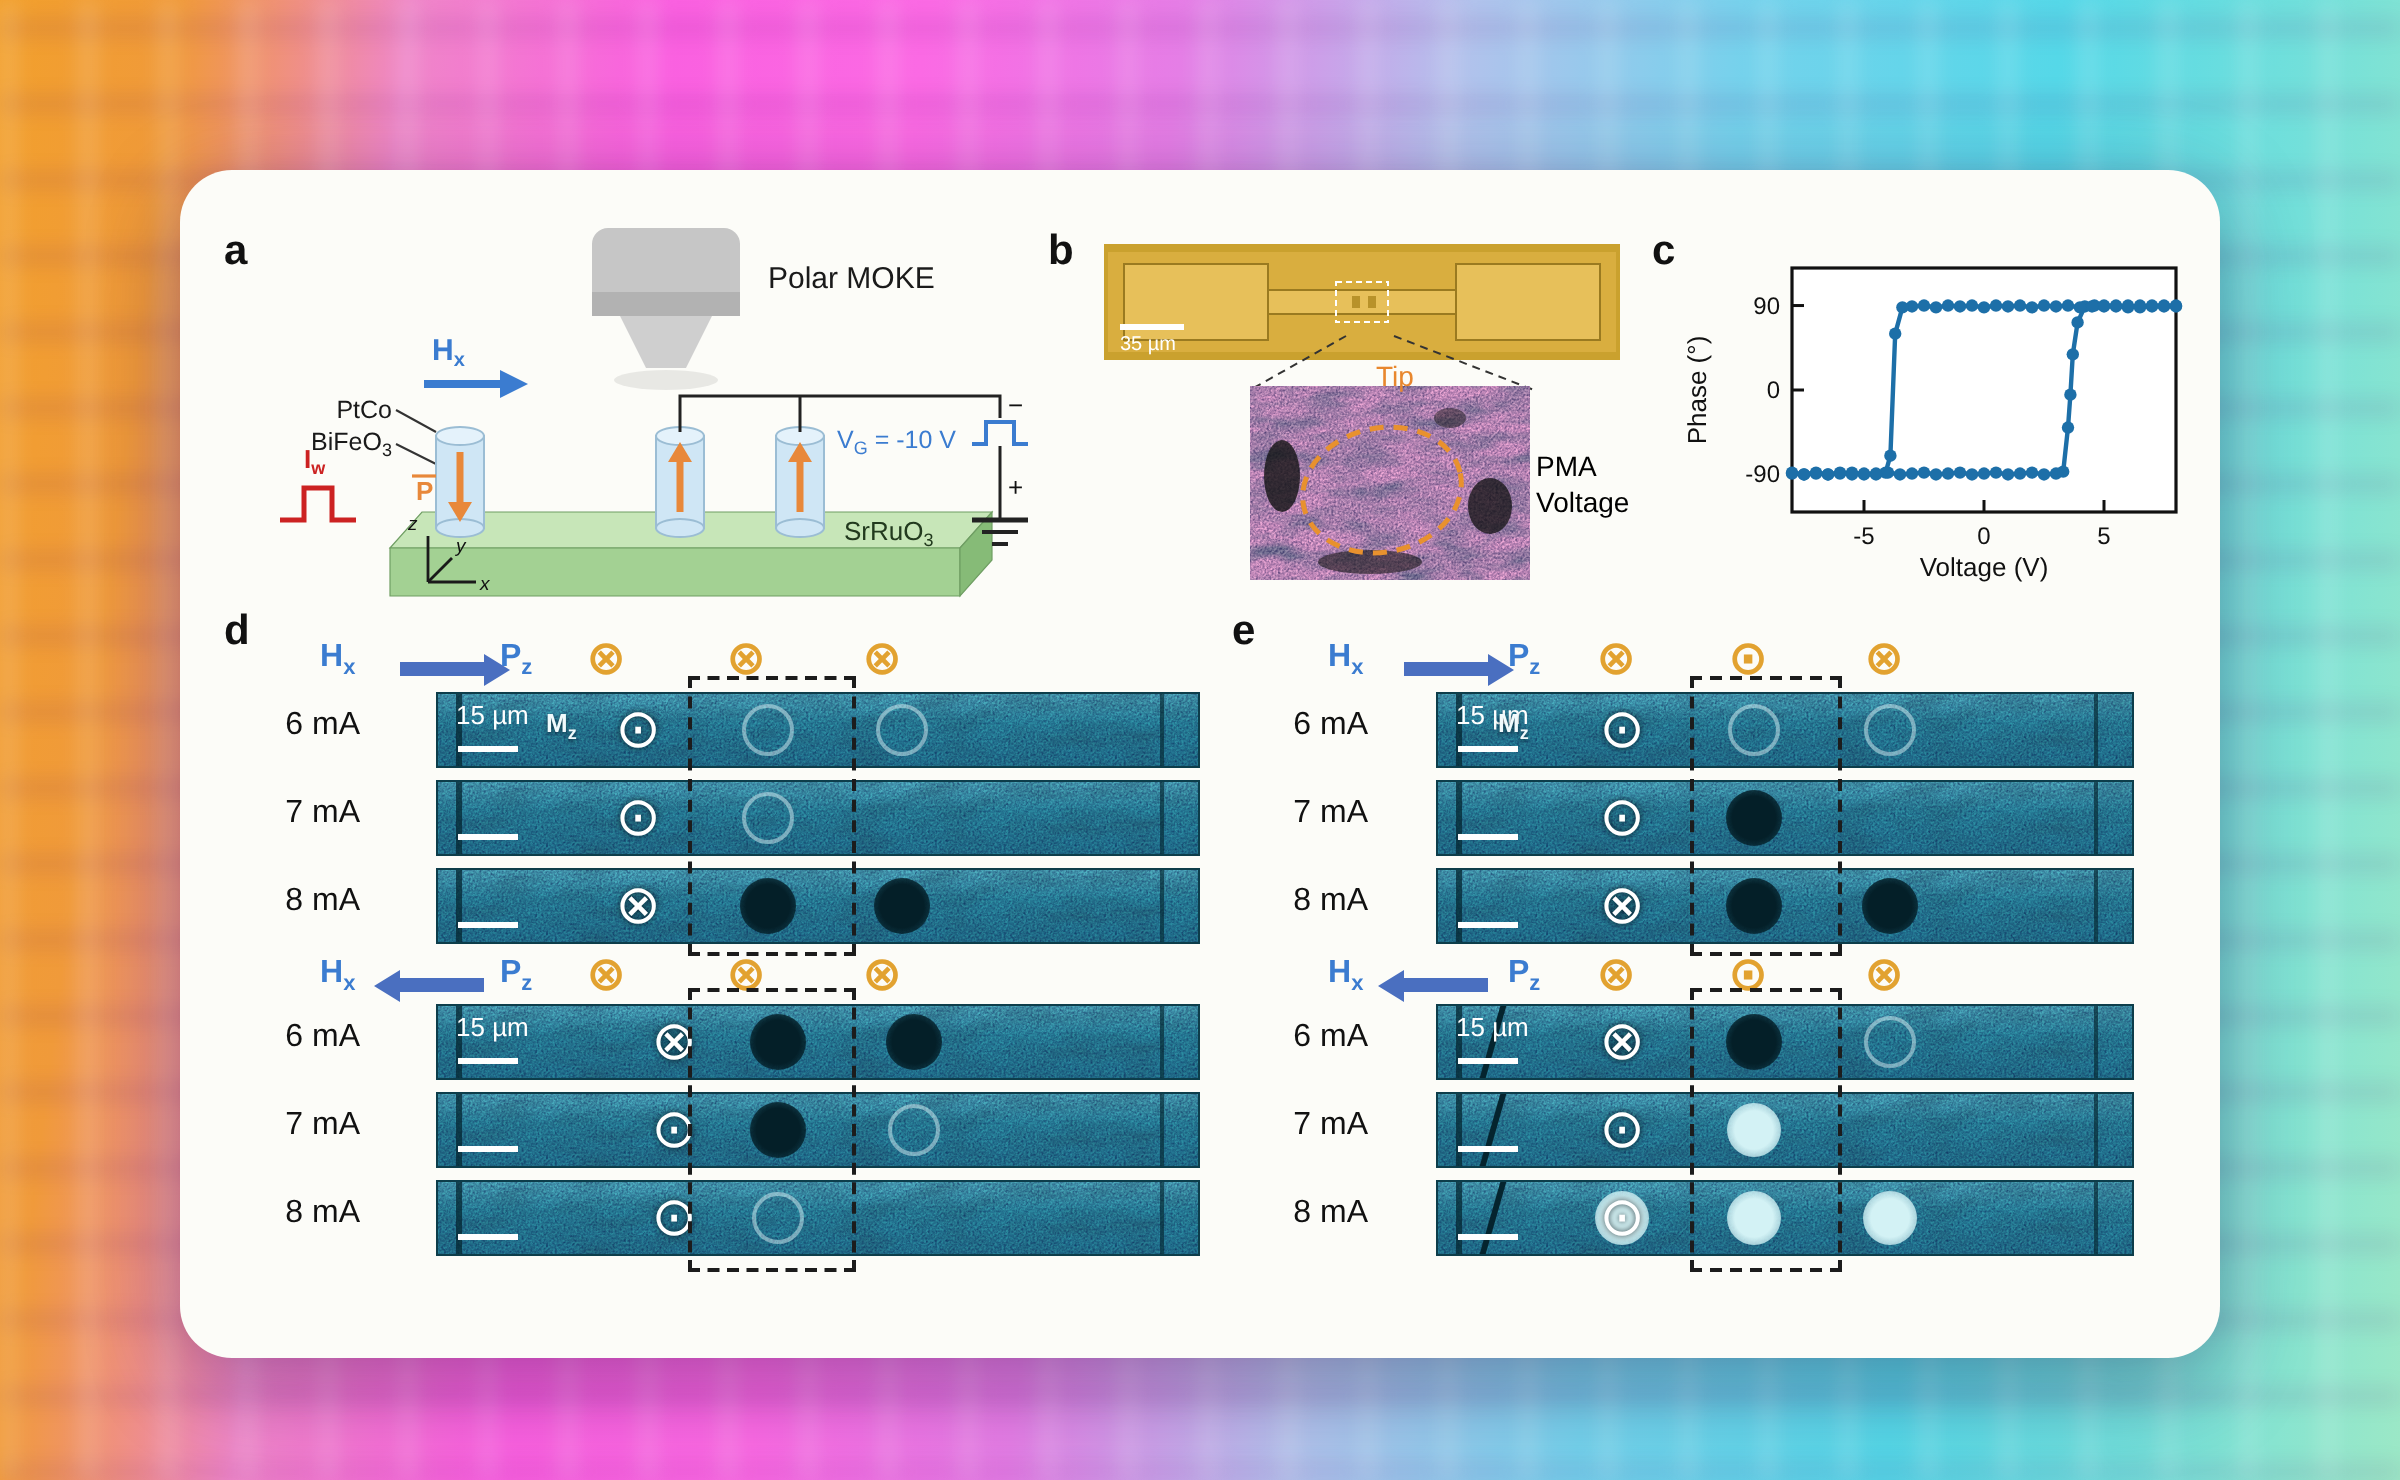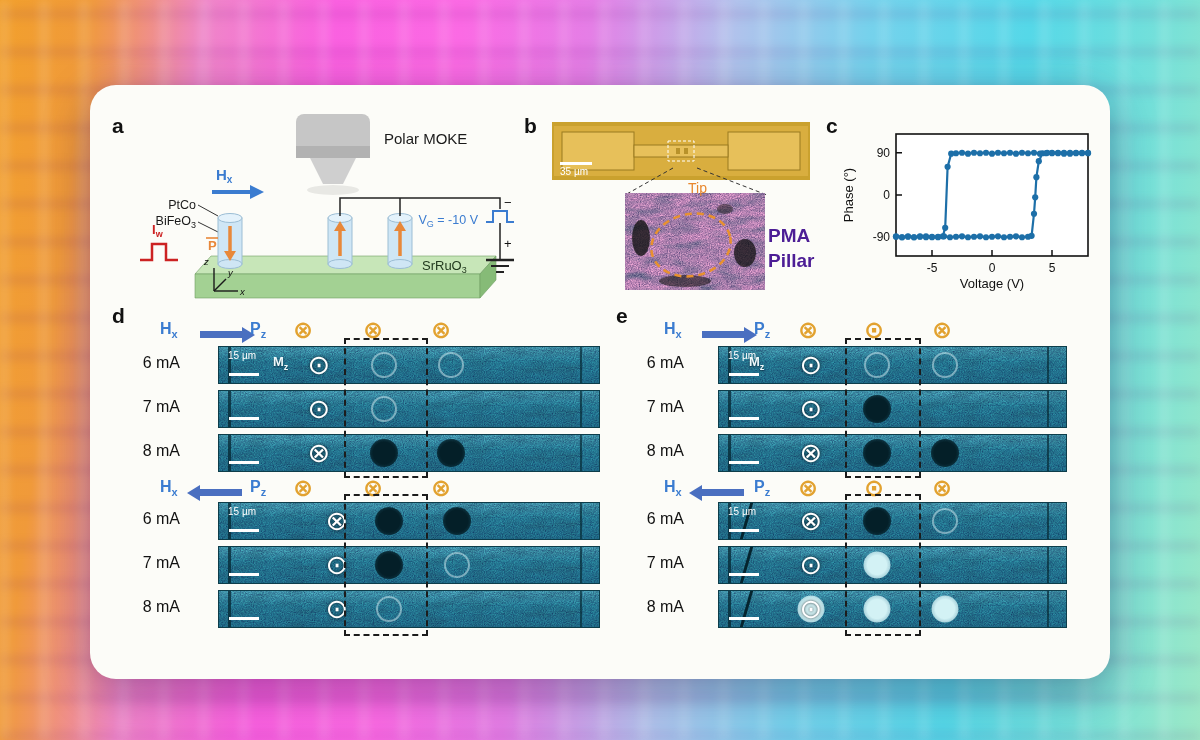--- a/index.html
+++ b/index.html
@@ -13,21 +13,21 @@
                        repeating-linear-gradient(0deg,rgba(90,0,110,.10) 0 8px,rgba(0,0,0,0) 8px 38px);
       filter:blur(5px);}
   .card{position:absolute;left:90px;top:85px;width:1020px;height:594px;background:#fcfcf8;
         border-radius:26px;box-shadow:0 12px 45px rgba(40,10,60,.38);}
   .panel-letter{position:absolute;font-size:21px;font-weight:bold;color:#111;z-index:5;}
   .strip{position:absolute;height:36px;border:1px solid #0d3d4a;overflow:hidden;z-index:2;
          background:linear-gradient(180deg,#55b9c9,#2f95a8 40%,#27839a);}
   .strip::before{content:"";position:absolute;left:9px;top:0;bottom:0;width:3px;background:rgba(4,38,48,.75);z-index:2;}
   .strip::after{content:"";position:absolute;right:17px;top:0;bottom:0;width:2px;background:rgba(4,38,48,.65);z-index:2;}
   .grain{position:absolute;inset:0;width:100%;height:100%;z-index:1;}
-  .scale-label{position:absolute;left:9px;top:3px;color:#fff;font-size:10px;z-index:4;}
+  .scale-label{position:absolute;left:9px;top:3px;color:#fff;font-size:13px;z-index:4;}
   .scalebar{position:absolute;left:10px;bottom:7px;width:30px;height:3px;background:#fff;z-index:4;}
   .mz-label{position:absolute;top:7px;color:#f0fafc;font-size:13px;font-weight:bold;z-index:4;
             text-shadow:0 1px 2px rgba(0,20,30,.7);}
   .mz-label sub{font-size:9px;}
   .mk{position:absolute;top:50%;transform:translate(-50%,-50%);z-index:3;}
   .mk-dot,.mk-cross{color:#fff;font-size:27px;line-height:1;text-shadow:0 0 3px rgba(0,10,15,.85);}
   .mk-blob-dark{width:28px;height:28px;border-radius:50%;
       background:radial-gradient(circle,#041f28 55%,rgba(4,31,40,.75) 75%,rgba(4,31,40,0) 100%);}
   .mk-blob-light{width:27px;height:27px;border-radius:50%;
       background:radial-gradient(circle,#d3f2f5 50%,rgba(211,242,245,.7) 75%,rgba(211,242,245,0) 100%);}
@@ -38,21 +38,21 @@
   .harrow{position:absolute;width:42px;height:7px;background:#4a6fc0;z-index:4;}
   .harrow.right::after{content:"";position:absolute;right:-13px;top:-4.5px;
       border-left:13px solid #4a6fc0;border-top:8px solid transparent;border-bottom:8px solid transparent;}
   .harrow.left::before{content:"";position:absolute;left:-13px;top:-4.5px;
       border-right:13px solid #4a6fc0;border-top:8px solid transparent;border-bottom:8px solid transparent;}
   .current-label{position:absolute;width:52px;text-align:right;font-size:16px;color:#111;z-index:4;}
   .roi{position:absolute;border:2px dashed #1c1c1c;z-index:6;}
   .crack{position:absolute;left:26px;top:-2px;bottom:-2px;width:3px;background:#05242e;
          transform:skewX(-16deg);z-index:2;}
   .tip-label{position:absolute;color:#e8872e;font-weight:normal;font-size:14px;z-index:4;}
-  .pma-label{position:absolute;color:#4c1d95;font-weight:bold;font-size:19px;line-height:1.3;z-index:4;}
+  .pma-label{position:absolute;color:#000000;font-weight:normal;font-size:14px;line-height:1.3;z-index:4;}
   .pma-label span{display:block;}
   svg text{font-family:"Liberation Sans","DejaVu Sans",sans-serif;}
 </style>
 </head>
 <body>
 
 <svg width="0" height="0" style="position:absolute" aria-hidden="true">
 <defs>
 <filter id="grainF" x="0%" y="0%" width="100%" height="100%">
   <feTurbulence type="fractalNoise" baseFrequency="0.9" numOctaves="2" stitchTiles="stitch"></feTurbulence>
@@ -180,21 +180,21 @@
   <rect width="140" height="97" filter="url(#grainF)" opacity="0.55"></rect>
   <ellipse cx="16" cy="45" rx="9" ry="18" fill="#141414" opacity="0.8"></ellipse>
   <ellipse cx="120" cy="60" rx="11" ry="14" fill="#101010" opacity="0.75"></ellipse>
   <ellipse cx="60" cy="88" rx="26" ry="6" fill="#181818" opacity="0.6"></ellipse>
   <ellipse cx="100" cy="16" rx="8" ry="5" fill="#181818" opacity="0.5"></ellipse>
   <ellipse cx="66" cy="52" rx="40" ry="31" fill="none" stroke="#e8912e" stroke-width="2.5" stroke-dasharray="7 5" transform="rotate(-12 66 52)"></ellipse>
 </svg>
 <span class="tip-label" style="left:688px;top:180px">Tip</span>
 <div class="pma-label" style="left:768px;top:224px">
   <span>PMA</span>
-  <span>Pillar</span>
+  <span>Voltage</span>
 </div>
 
 <svg id="loop-svg" class="abs" style="left:838px;top:116px;z-index:3" width="266" height="192">
   <rect x="58" y="18" width="192" height="122" fill="#ffffff" stroke="#111" stroke-width="1.6"></rect>
   <text x="154" y="172" text-anchor="middle" font-size="13" fill="#111">Voltage (V)</text>
   <text transform="rotate(-90 15 79)" x="15" y="79" text-anchor="middle" font-size="13" fill="#111">Phase (°)</text>
 <line x1="94" y1="140" x2="94" y2="134" stroke="#111" stroke-width="1.5"></line>
     <text x="94" y="156" text-anchor="middle" font-size="12" fill="#111">-5</text>
     <line x1="154" y1="140" x2="154" y2="134" stroke="#111" stroke-width="1.5"></line>
     <text x="154" y="156" text-anchor="middle" font-size="12" fill="#111">0</text>

